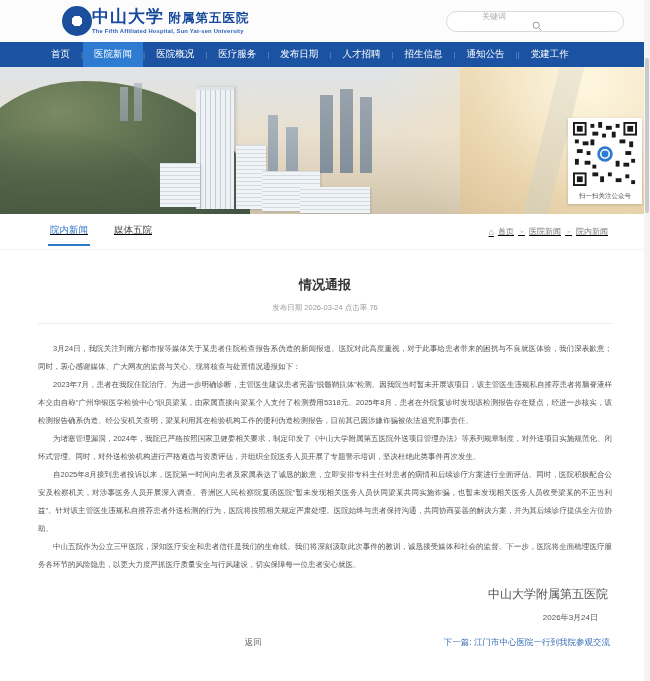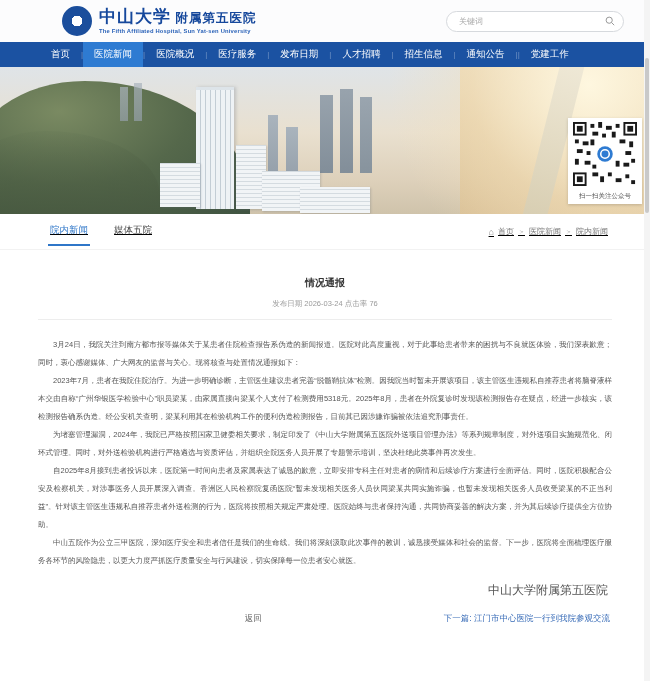--- a/index.html
+++ b/index.html
@@ -2,34 +2,34 @@
 <html><head>
 <meta charset="utf-8">
 <style>
   * { margin:0; padding:0; box-sizing:border-box; }
   html,body { width:650px; height:681px; background:#fff; overflow:hidden;
               font-family:"Liberation Sans","DejaVu Sans",sans-serif; position:relative; }
 
   
   .header { height:42px; display:flex; align-items:center; justify-content:space-between;
             padding:0 26px 0 62px; background:#fcfcfd; }
-  .logo { display:flex; align-items:center; gap:7px; }
+  .logo { display:flex; align-items:center; }
   .emblem { width:30px; height:30px; border-radius:50%; border:2px solid #1b4e9c;
             background:radial-gradient(circle at 50% 50%, #ffffff 0 28%, #1b4e9c 30% 100%);
             position:relative; flex:0 0 auto; }
   .emblem::after { content:""; position:absolute; left:50%; top:50%; width:9px; height:9px;
             transform:translate(-50%,-50%); border-radius:50%; background:#fff; opacity:.85; }
   .logo-txt { line-height:1.1; }
   .logo-cn { color:#16489c; white-space:nowrap; }
   .logo-cn .big { font-family:"DejaVu Serif","Liberation Serif",serif; font-weight:bold;
                   font-size:17px; letter-spacing:1px; }
   .logo-cn .small { font-weight:bold; font-size:12.5px; letter-spacing:1px; }
   .logo-en { font-size:5.8px; color:#2a62b8; font-weight:bold; margin-top:2px; letter-spacing:.2px; }
   .search { width:178px; height:21px; border:1px solid #d6d9dd; border-radius:11px;
-            display:flex; align-items:center; padding:0 8px 0 12px; background:#fff; }
+            display:flex; align-items:center; padding:0 8px 0 12px; background:#fff;flex-direction:column; }
   .search input { flex:1; border:none; outline:none; font-size:8px; color:#444; background:transparent; }
   .search input::placeholder { color:#aaa; }
   .search svg { flex:0 0 auto; }
 
   
   .nav { height:25px; background:#1b52a2; display:flex; align-items:stretch;
          padding-left:40px; color:#fff; font-size:9.5px; }
   .nav .item { display:flex; align-items:center; padding:0 11px; cursor:pointer; white-space:nowrap; }
   .nav .item.active { background:#2e7bd2; }
   .nav .div { display:flex; align-items:center; color:rgba(255,255,255,.35); font-size:8px; }
@@ -64,21 +64,21 @@
   .tabs { display:flex; gap:22px; }
   .tab { font-size:9.5px; color:#444; padding:6px 2px 7px; cursor:pointer; }
   .tab.active { color:#2e76c8; border-bottom:2px solid #2e76c8; }
   .crumb { display:flex; align-items:center; gap:4px; font-size:8px; color:#777; }
   .crumb .home { font-size:9px; color:#777; }
   .crumb .sep { color:#999; font-size:7px; }
   .crumb a { color:#777; text-decoration:none; cursor:pointer; }
 
   
   .article { padding:0 38px; }
-  .a-title { text-align:center; font-size:10px; color:#333; font-weight:bold; margin-top:26px; }
+  .a-title { text-align:center; font-size:13px; color:#333; font-weight:bold; margin-top:26px; }
   .a-meta { text-align:center; font-size:7.5px; color:#9a9a9a; margin-top:9px;
             padding-bottom:10px; border-bottom:1px solid #ededed; }
   .a-body { margin-top:16px; }
   .a-body p { font-size:7.5px; color:#555; line-height:18px; text-indent:2em;
               text-align:justify; }
   .a-sign { margin-top:12px; padding-right:4px; text-align:right; }
   .a-sign .name { font-size:12px; color:#555; }
   .a-sign .date { font-size:8px; color:#555; margin-top:9px; padding-right:10px; }
   .a-foot { position:relative; margin-top:14px; height:14px; }
   .back { position:absolute; left:36%; top:0; font-size:8.5px; color:#666; cursor:pointer; text-decoration:none; }
@@ -224,20 +224,21 @@
   <div class="a-meta">发布日期 2026-03-24  点击率 76</div>
   <div class="a-body">
     <p>3月24日，我院关注到南方都市报等媒体关于某患者住院检查报告系伪造的新闻报道。医院对此高度重视，对于此事给患者带来的困扰与不良就医体验，我们深表歉意；同时，衷心感谢媒体、广大网友的监督与关心。现将核查与处置情况通报如下：</p>
     <p>2023年7月，患者在我院住院治疗。为进一步明确诊断，主管医生建议患者完善“脱髓鞘抗体”检测。因我院当时暂未开展该项目，该主管医生违规私自推荐患者将脑脊液样本交由自称“广州华银医学检验中心”职员梁某，由家属直接向梁某个人支付了检测费用5318元。2025年8月，患者在外院复诊时发现该检测报告存在疑点，经进一步核实，该检测报告确系伪造。经公安机关查明，梁某利用其在检验机构工作的便利伪造检测报告，目前其已因涉嫌诈骗被依法追究刑事责任。</p>
     <p>为堵塞管理漏洞，2024年，我院已严格按照国家卫健委相关要求，制定印发了《中山大学附属第五医院外送项目管理办法》等系列规章制度，对外送项目实施规范化、闭环式管理。同时，对外送检验机构进行严格遴选与资质评估，并组织全院医务人员开展了专题警示培训，坚决杜绝此类事件再次发生。</p>
     <p>自2025年8月接到患者投诉以来，医院第一时间向患者及家属表达了诚恳的歉意，立即安排专科主任对患者的病情和后续诊疗方案进行全面评估。同时，医院积极配合公安及检察机关，对涉事医务人员开展深入调查。香洲区人民检察院复函医院“暂未发现相关医务人员伙同梁某共同实施诈骗，也暂未发现相关医务人员收受梁某的不正当利益”。针对该主管医生违规私自推荐患者外送检测的行为，医院将按照相关规定严肃处理。医院始终与患者保持沟通，共同协商妥善的解决方案，并为其后续诊疗提供全方位协助。</p>
     <p>中山五院作为公立三甲医院，深知医疗安全和患者信任是我们的生命线。我们将深刻汲取此次事件的教训，诚恳接受媒体和社会的监督。下一步，医院将全面梳理医疗服务各环节的风险隐患，以更大力度严抓医疗质量安全与行风建设，切实保障每一位患者安心就医。</p>
   </div>
   <div class="a-sign">
     <div class="name">中山大学附属第五医院</div>
+    <div class="date">2026年3月24日</div>
   </div>
   <div class="a-foot">
     <a class="back">返回</a>
     <a class="next">下一篇: 江门市中心医院一行到我院参观交流</a>
   </div>
 </div>
 
 <div class="sb-track">
   <div class="sb-thumb"></div>
 </div>

